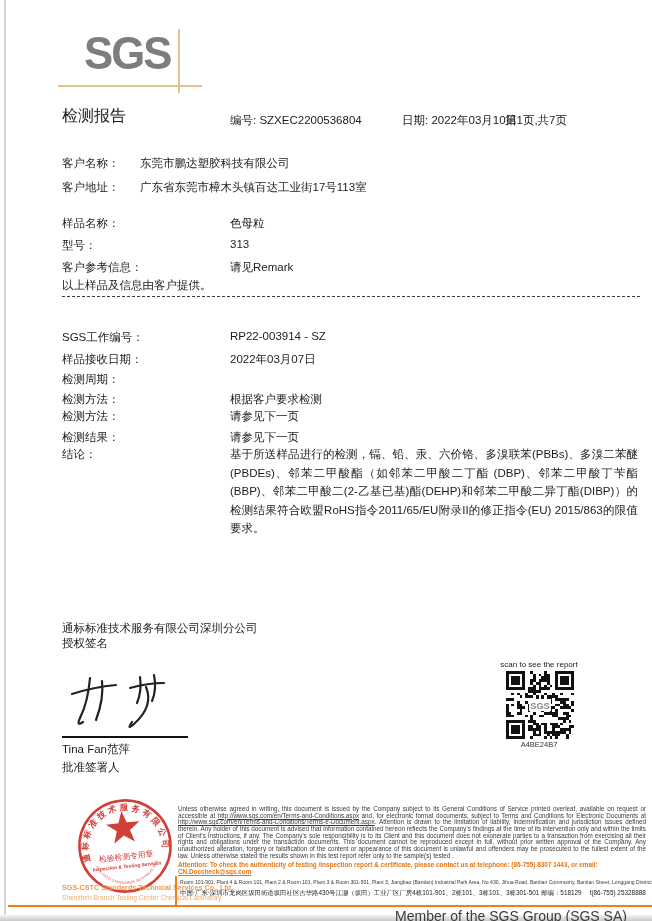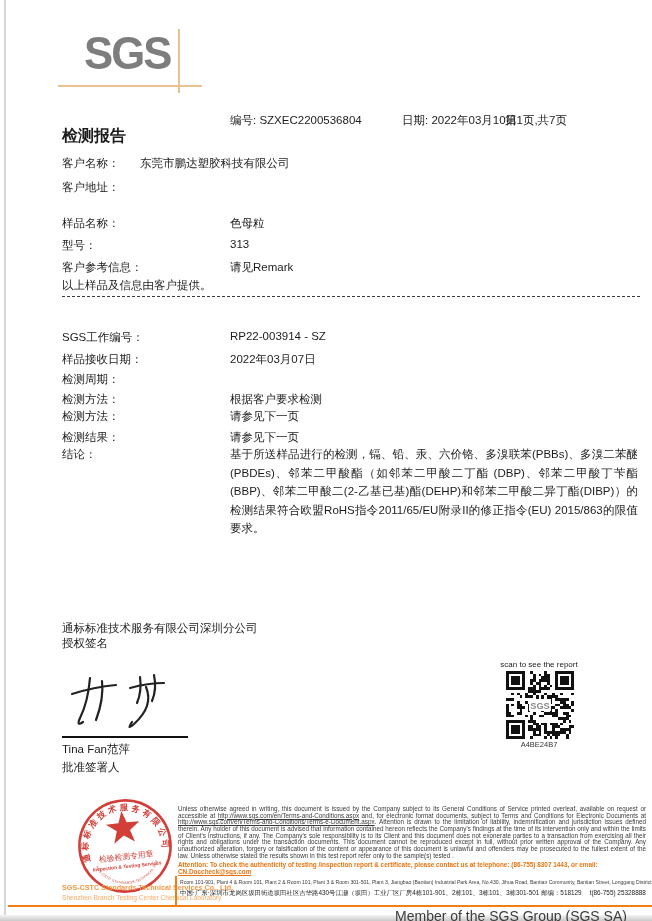--- a/index.html
+++ b/index.html
@@ -8,21 +8,21 @@
   .abs{position:absolute;}
   
   .scan-left{left:4px;top:0;width:2px;height:921px;background:#d6d6d6;}
   .scan-bottom{left:0;top:915px;width:652px;height:6px;background:linear-gradient(#f4f4f4,#c9c9c9);}
   
   .logo-text{left:84px;top:30px;font-size:46px;font-weight:700;color:#7d7d7d;
              letter-spacing:-2px;transform:scaleX(.95);transform-origin:left top;line-height:1;}
   .logo-hline{left:58px;top:85px;width:144px;height:2px;background:#e9c18e;}
   .logo-vline{left:178px;top:29px;width:2px;height:64px;background:#e9c18e;}
   
-  .title{left:62px;top:126px;font-size:16px;font-weight:700;}
+  .title{left:62px;top:106px;font-size:16px;font-weight:400;}
   .hno{left:230px;top:113px;font-size:11.5px;}
   .hdate{left:402px;top:113px;font-size:11.5px;}
   .hpage{left:505px;top:113px;font-size:11.5px;}
   
   .frow{left:0;width:529px;height:16px;font-size:11.5px;}
   .flabel{position:absolute;left:62px;white-space:nowrap;}
   .fv-cust{position:absolute;left:140px;white-space:nowrap;}
   .fv-smp{position:absolute;left:230px;white-space:nowrap;}
   .note{left:62px;top:278px;font-size:11.5px;}
   .dashsep{left:62px;top:296px;width:578px;height:0;border-top:1.5px dashed #3a3a3a;}
@@ -69,20 +69,21 @@
 <div class="abs hno"><span>编号:</span> <span>SZXEC2200536804</span></div>
 <div class="abs hdate"><span>日期:</span> <span>2022年03月10日</span></div>
 <div class="abs hpage">第1页,共7页</div>
 
 <div class="abs frow" style="top:156px">
   <span class="flabel">客户名称：</span>
   <span class="fv-cust">东莞市鹏达塑胶科技有限公司</span>
 </div>
 <div class="abs frow" style="top:180px">
   <span class="flabel">客户地址：</span>
+  <span class="fv-cust">广东省东莞市樟木头镇百达工业街17号113室</span>
 </div>
 
 <div class="abs frow" style="top:216px">
   <span class="flabel">样品名称：</span>
   <span class="fv-smp">色母粒</span>
 </div>
 <div class="abs frow" style="top:238px">
   <span class="flabel">型号：</span>
   <span class="fv-smp">313</span>
 </div>

